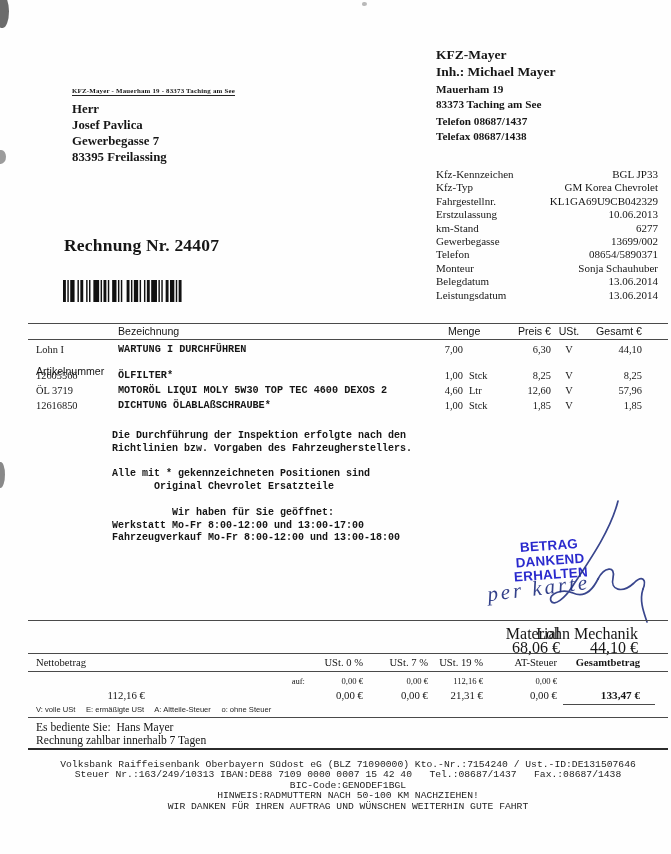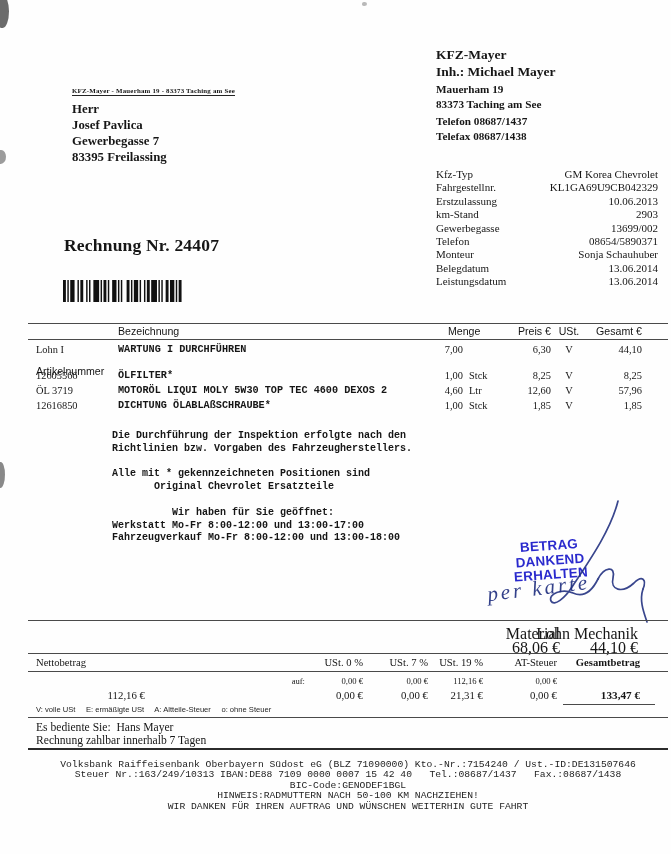--- a/index.html
+++ b/index.html
@@ -93,34 +93,38 @@
     <div class="l1">KFZ-Mayer</div>
     <div class="l1">Inh.: Michael Mayer</div>
     <div class="l2" style="margin-top:2px;">Mauerham 19</div>
     <div class="l2">83373 Taching am See</div>
     <div class="l2" style="margin-top:2px;">Telefon 08687/1437</div>
     <div class="l2">Telefax 08687/1438</div>
   </div>
 
   <div class="abs vehicle">
     <div class="vrow">
+        <span>Kfz-Kennzeichen</span>
+        <span>BGL JP33</span>
+      </div>
+    <div class="vrow">
         <span>Kfz-Typ</span>
         <span>GM Korea Chevrolet</span>
       </div>
     <div class="vrow">
         <span>Fahrgestellnr.</span>
         <span>KL1GA69U9CB042329</span>
       </div>
     <div class="vrow">
         <span>Erstzulassung</span>
         <span>10.06.2013</span>
       </div>
     <div class="vrow">
         <span>km-Stand</span>
-        <span>2903</span>
+        <span>6277</span>
       </div>
     <div class="vrow">
         <span>Gewerbegasse</span>
         <span>13699/002</span>
       </div>
     <div class="vrow">
         <span>Telefon</span>
         <span>08654/5890371</span>
       </div>
     <div class="vrow">

